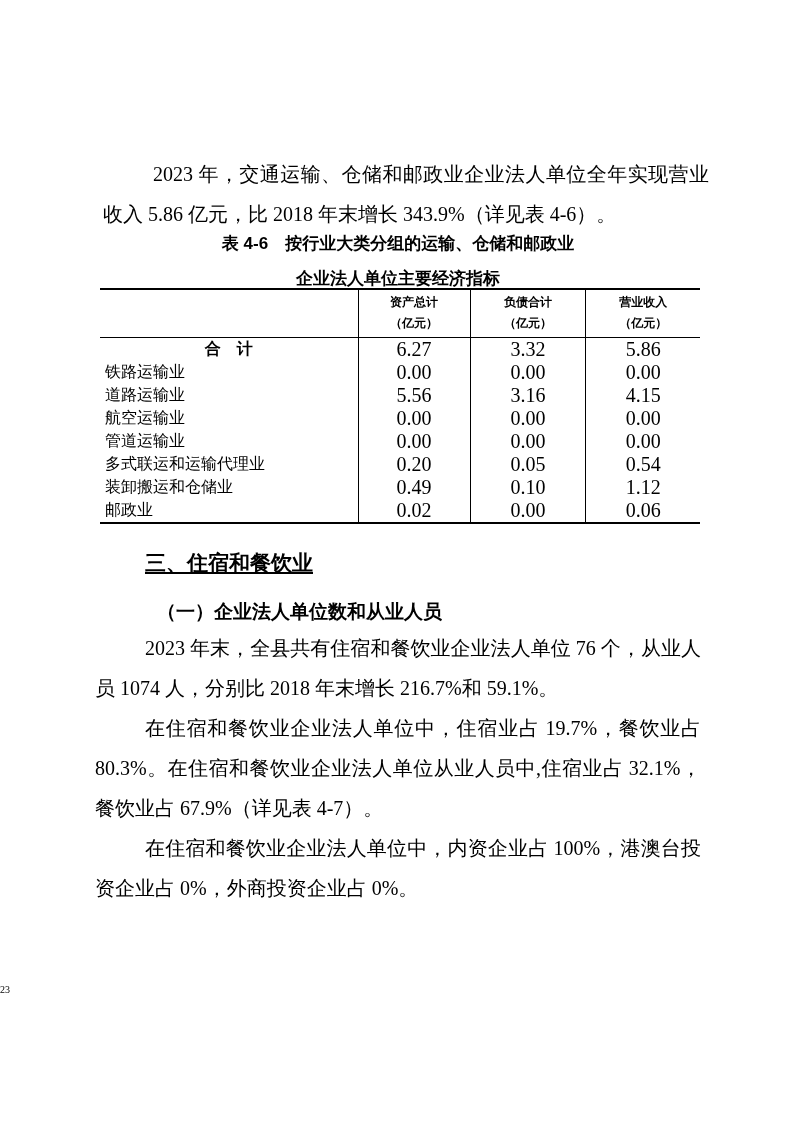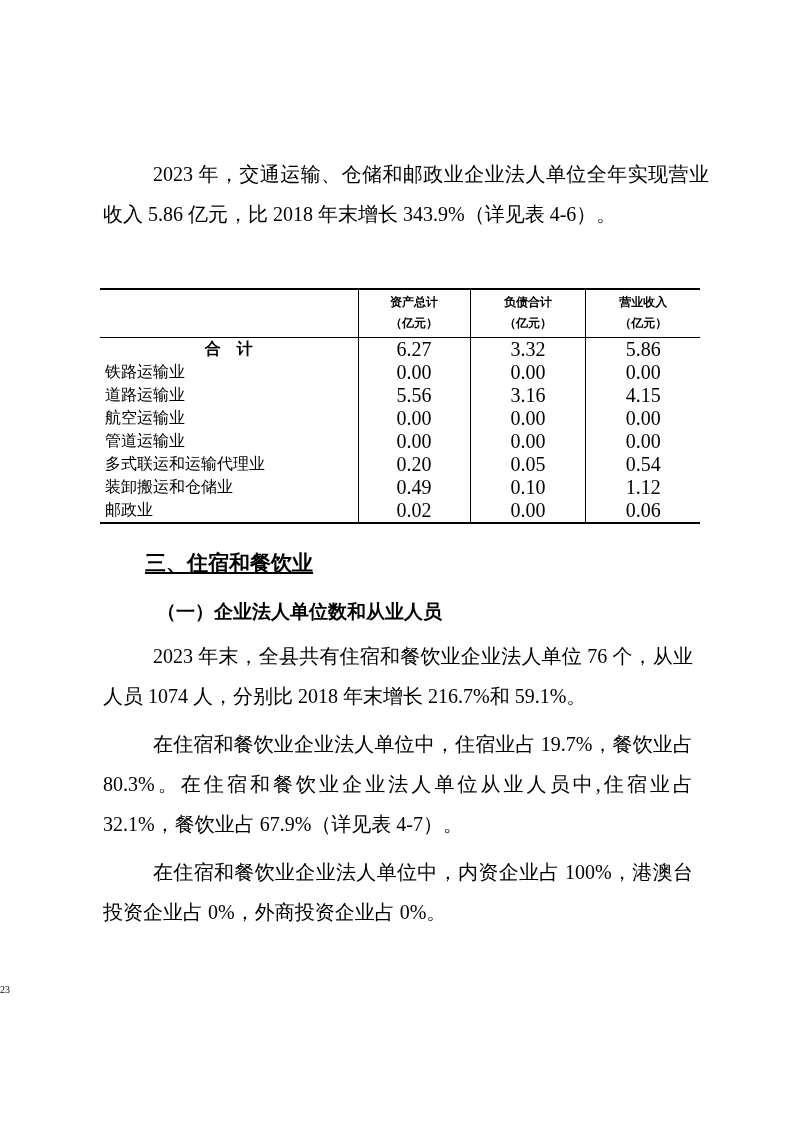--- a/index.html
+++ b/index.html
@@ -88,36 +88,38 @@
     font-family: "Liberation Serif", "DejaVu Serif", serif;
     font-weight: bold;
     font-size: 19px;
     line-height: 26px;
     text-indent: 50px;
   }
   .flow-paras {
     position: absolute;
     top: 628px; left: 95px; width: 606px;
   }
-  .flow-paras p { margin: 8px; }
+  .flow-paras p { margin: 0; }
   .page-number {
     position: absolute;
     top: 984px; left: 0; width: 100%;
     text-align: left;
     font-size: 10px;
   }
 </style>
 </head>
 <body>
 
 <div class="page">
 
   <p class="body-para para-first">2023 年，交通运输、仓储和邮政业企业法人单位全年实现营业收入 5.86 亿元，比 2018 年末增长 343.9%（详见表 4-6）。</p>
 
   <div class="table-title">
+    <div>表 4-6　按行业大类分组的运输、仓储和邮政业</div>
+    <div>企业法人单位主要经济指标</div>
   </div>
 
   <table class="stats-table">
     <colgroup>
       <col class="col-label">
         <col class="col-n1">
         <col class="col-n2">
         <col class="col-n3">
     </colgroup>
     <thead>

